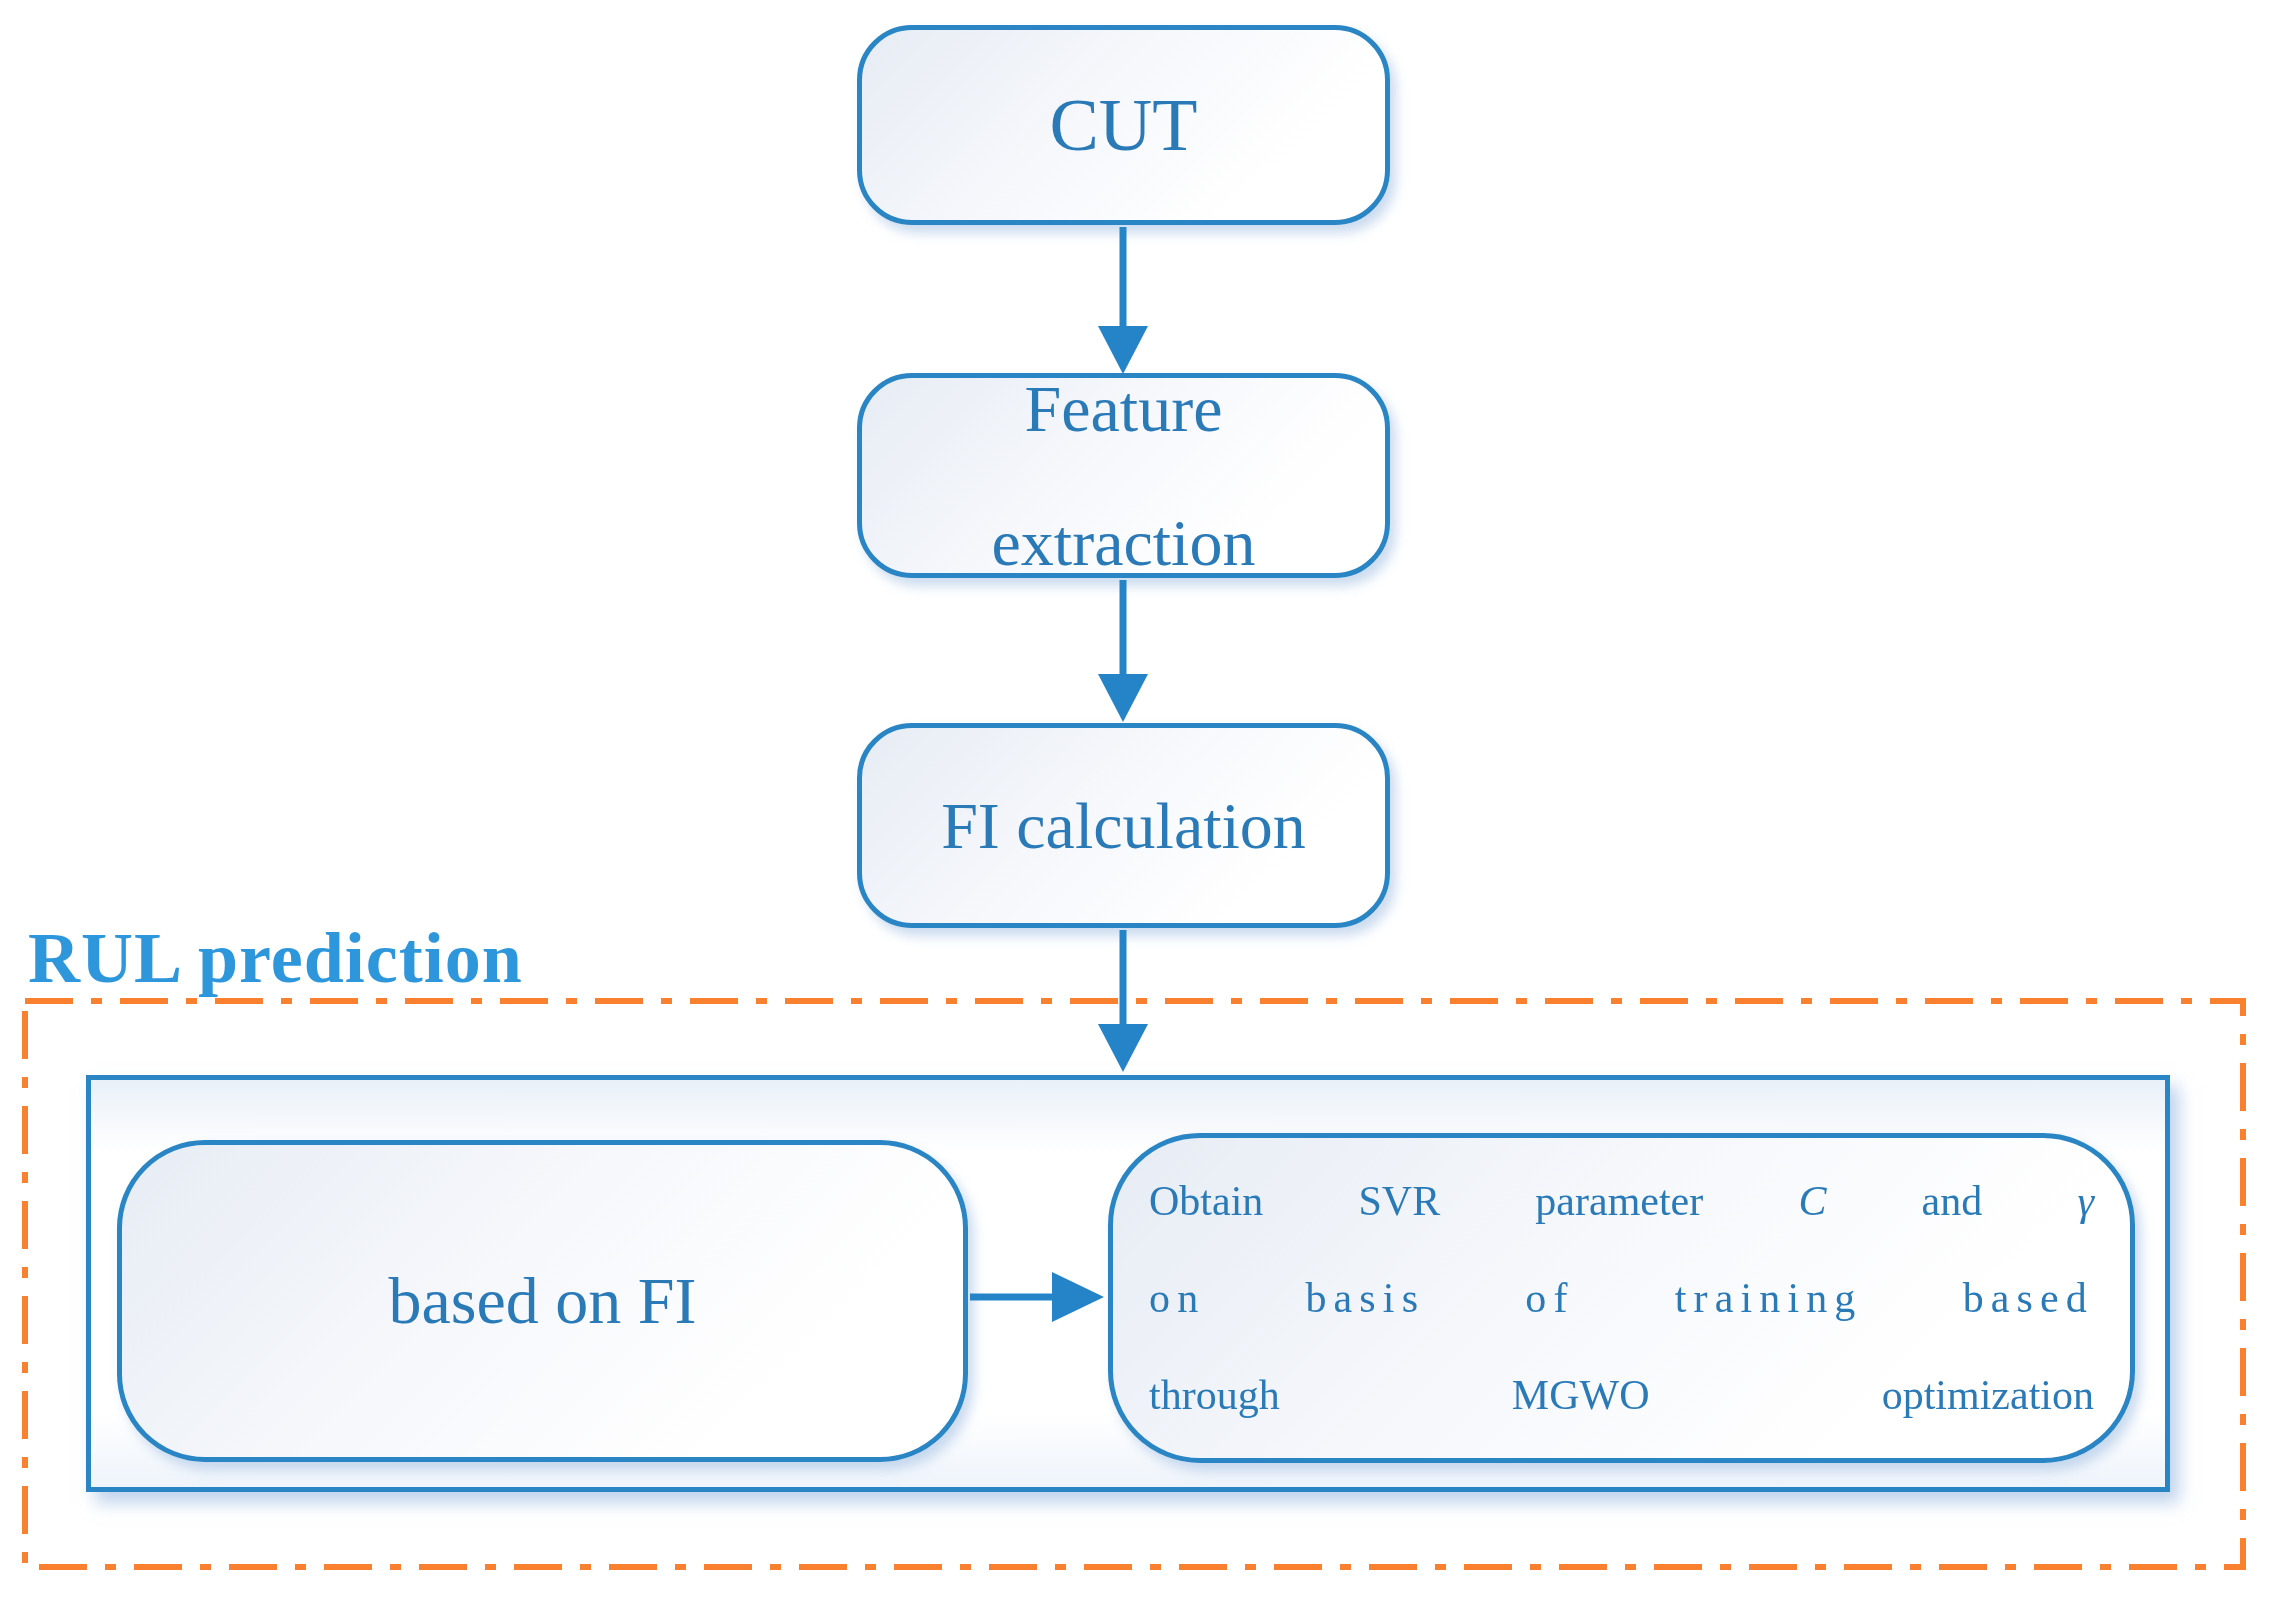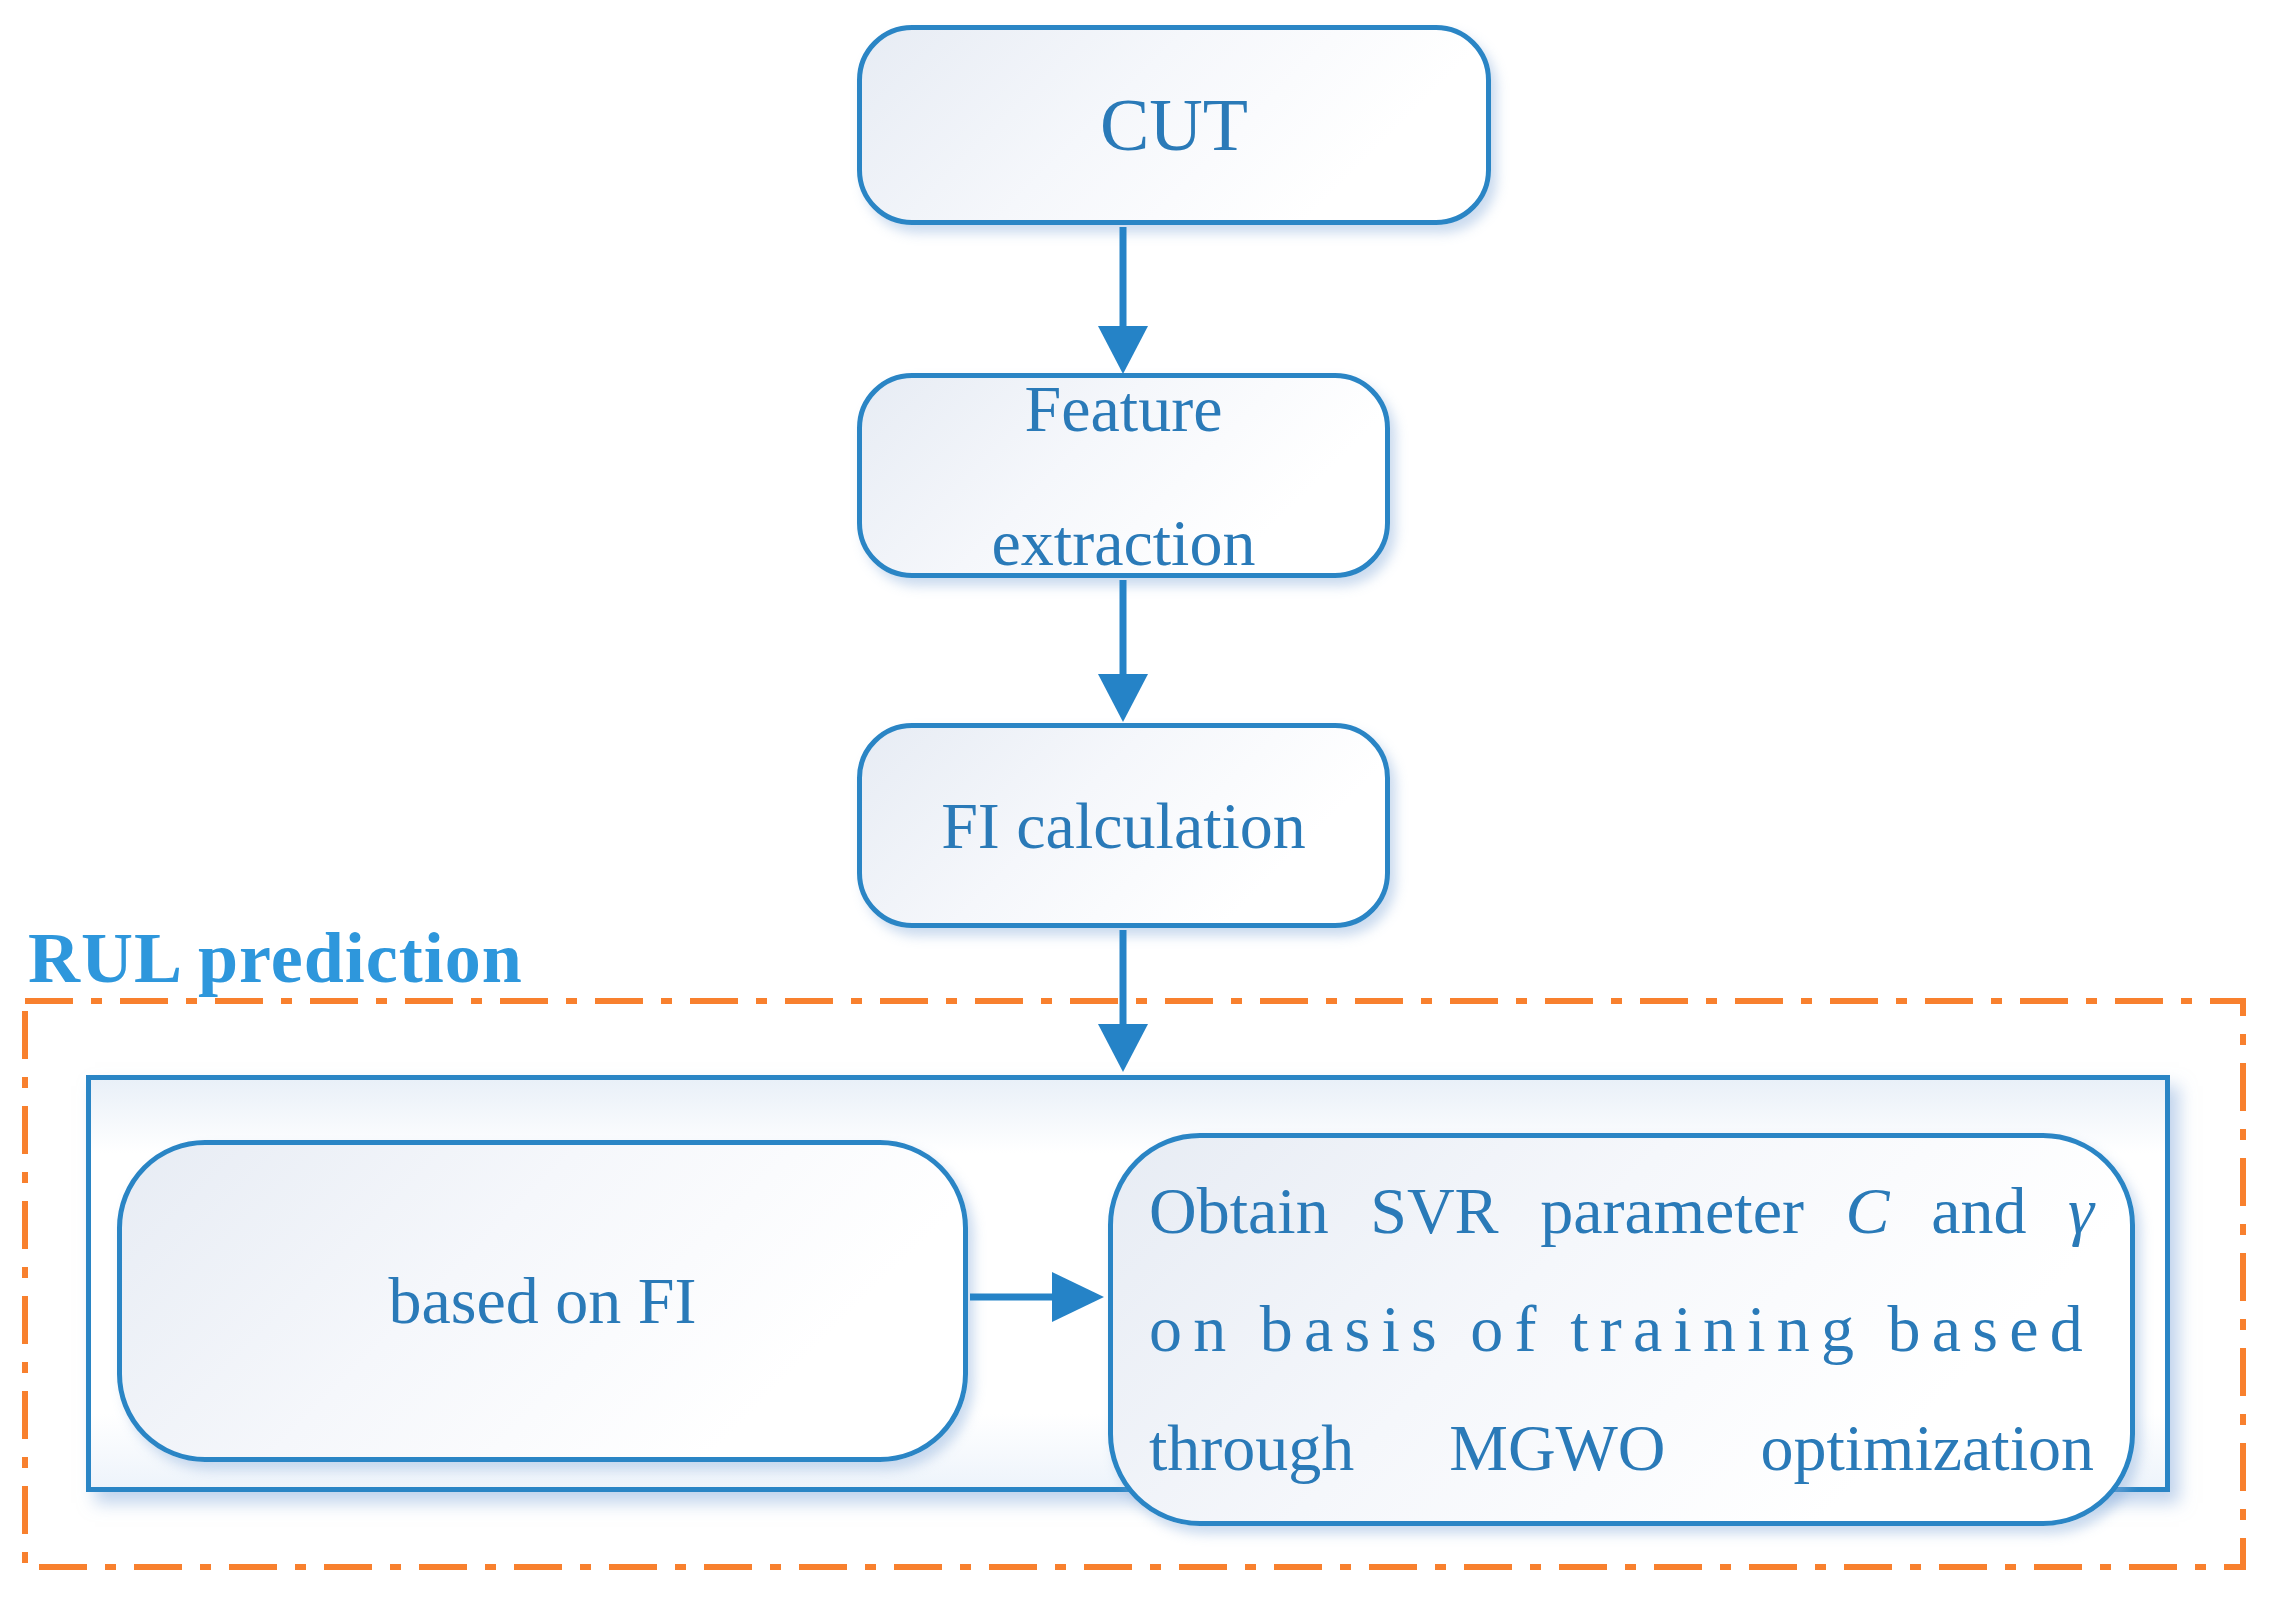--- a/index.html
+++ b/index.html
@@ -24,25 +24,25 @@
     border: 5px solid #2a85c5;
     background: linear-gradient(135deg, #e7ecf4 0%, #f5f7fb 40%, #ffffff 78%);
     box-shadow: 6px 8px 12px rgba(140, 175, 220, 0.45);
     display: flex;
     flex-direction: column;
     align-items: center;
     justify-content: center;
     color: #2a7ab8;
     text-align: center;
   }
-  .node-cut        { left: 857px;  top: 25px;   width: 634px;  height: 200px; border-radius: 55px; font-size: 74px; }
+  .node-cut        { left: 857px;  top: 25px;   width: 533px;  height: 200px; border-radius: 55px; font-size: 74px; }
   .node-feature    { left: 857px;  top: 373px;  width: 533px;  height: 205px; border-radius: 55px; font-size: 66px; line-height: 1.42; gap: 40px; }
   .node-fi         { left: 857px;  top: 723px;  width: 533px;  height: 205px; border-radius: 55px; font-size: 66px; }
   .node-confirm    { left: 117px;  top: 1140px; width: 851px;  height: 322px; border-radius: 88px; font-size: 66px; line-height: 1.58; }
-  .node-obtain     { left: 1108px; top: 1133px; width: 1027px; height: 393px; border-radius: 92px; font-size: 66px;
+  .node-obtain     { left: 1108px; top: 1133px; width: 1027px; height: 330px; border-radius: 92px; font-size: 42px;
                      padding: 14px 36px; justify-content: space-around; align-items: stretch; }
   
   .jline { display: flex; flex-direction: row; justify-content: space-between; align-items: baseline; white-space: nowrap; }
   .jline.spread { letter-spacing: 0.17em; }
   .it { font-style: italic; }
   
   .rul-title {
     position: absolute;
     left: 28px; top: 886px;
     font-size: 72px;

